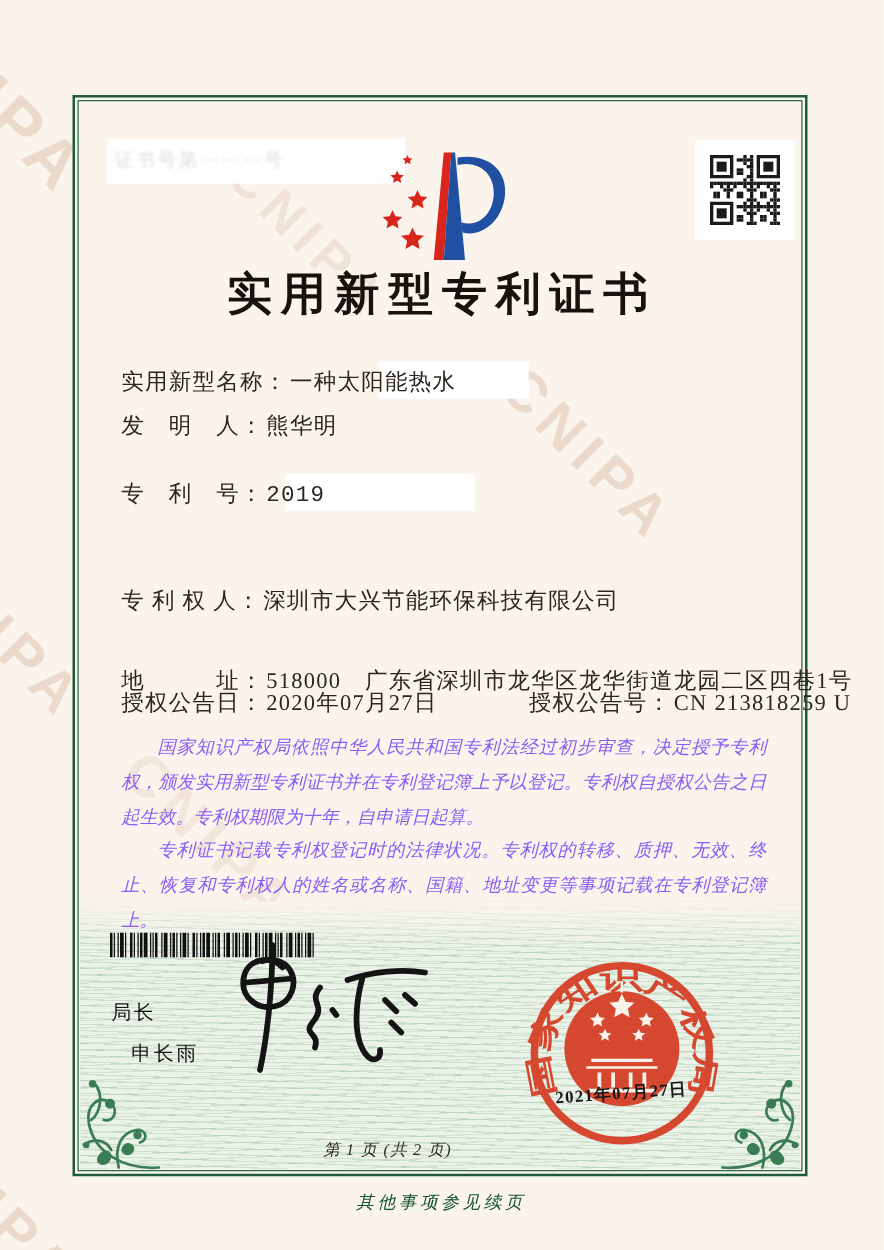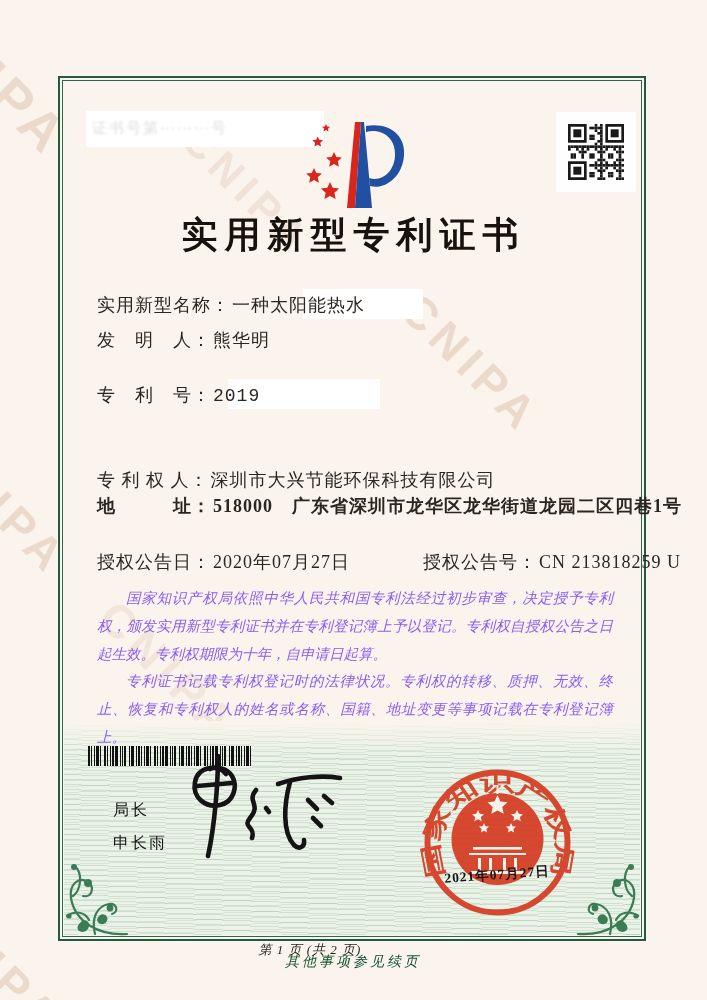--- a/index.html
+++ b/index.html
@@ -34,26 +34,26 @@
   
   .z{position:absolute;z-index:4;}
   .title{left:0;width:707px;top:211px;text-align:center;font-size:36px;font-weight:700;
          color:#17120e;letter-spacing:7px;}
   .row{left:97px;font-size:18px;color:#2b2620;letter-spacing:1px;white-space:nowrap;}
   .row .lab{color:#2b2620;}
   .row .val{margin-left:2px;}
   .para-wrap{left:97px;top:585px;width:516px;font-size:14.5px;line-height:1.92;
              color:#8b5cf6;font-style:italic;text-align:justify;}
   .para-wrap p{margin:0;text-indent:2em;}
-  .officer{left:113px;font-family:"Liberation Sans","DejaVu Sans",sans-serif;
+  .officer{left:89px;font-family:"Liberation Sans","DejaVu Sans",sans-serif;
            font-size:16px;color:#141414;letter-spacing:2px;}
   .seal-date{left:418px;top:866px;width:158px;text-align:center;font-size:13.5px;
              color:#161616;letter-spacing:1px;transform:rotate(-4deg);font-weight:600;}
   .pageinfo{left:230px;top:911px;width:160px;text-align:center;font-size:13px;
-            color:#2c2620;font-style:italic;letter-spacing:1px;margin-top:30px;}
+            color:#2c2620;font-style:italic;letter-spacing:1px;}
   .contnote{left:30px;top:953px;width:646px;text-align:center;font-size:14px;
             color:#14532d;font-style:italic;letter-spacing:3px;}
   .qr-patch{position:absolute;left:556px;top:112px;width:80px;height:80px;background:#fefefe;z-index:3;}
 </style>
 </head>
 <body>
 
 <div class="page">
 
   <div class="wm" style="left:-58px;top:-16px;font-size:54px;">CNIPA</div>
@@ -278,21 +278,21 @@
   <div class="z row" style="top:383px;font-family:Liberation Mono, monospace;">
     <span class="lab">专　利　号：</span><span class="val">2019</span>
   </div>
   <div class="redact" style="left:228px;top:379px;width:152px;height:30px;"></div>
 
 
   <div class="z row" style="top:468px;">
     <span class="lab">专 利 权 人：</span><span class="val">深圳市大兴节能环保科技有限公司</span>
   </div>
 
-  <div class="z row" style="top:494px;font-weight:bold;">
+  <div class="z row" style="top:532px;">
     <span class="lab">地　　　址：</span><span class="val">518000　广东省深圳市龙华区龙华街道龙园二区四巷1号</span>
   </div>
 
   <div class="z row" style="top:550px;">
     <span class="lab">授权公告日：</span><span class="val">2020年07月27日</span>
     <span style="display:inline-block;width:62px;"></span>
     <span class="lab">授权公告号：</span><span class="val">CN 213818259 U</span>
   </div>
 
   <div class="z para-wrap">
@@ -350,21 +350,21 @@
       <rect x="143" y="0" width="3" height="20" fill="#111"></rect>
       <rect x="148" y="0" width="1" height="20" fill="#111"></rect>
       <rect x="150" y="0" width="2" height="20" fill="#111"></rect>
       <rect x="153" y="0" width="1" height="20" fill="#111"></rect>
       <rect x="156" y="0" width="1" height="20" fill="#111"></rect>
       <rect x="158" y="0" width="3" height="20" fill="#111"></rect>
       <rect x="162" y="0" width="1" height="20" fill="#111"></rect>
     </svg>
 
   <div class="z officer" style="top:800px;">局长</div>
-  <div class="z officer" style="top:833px;">申长雨</div>
+  <div class="z officer" style="top:833px;margin-left:16px;">申长雨</div>
 
   <svg class="z" style="left:182px;top:752px;" width="165" height="130" viewBox="0 0 165 130">
     <g fill="none" stroke="#141414" stroke-width="4.6" stroke-linecap="round" stroke-linejoin="round">
       <path d="M44,22 C36,12 16,14 13,30 C10,46 24,56 38,53 C52,50 56,34 50,24 C45,16 34,14 28,17"></path>
       <path d="M36,4 C36,30 33,72 26,104"></path>
       <path d="M15,34 L50,31"></path>
       <path d="M74,38 C64,50 80,52 68,66 C60,76 74,74 70,86"></path>
       <path d="M84,56 l3,4"></path>
       <path d="M96,32 C116,25 140,23 158,26"></path>
       <path d="M108,30 C102,52 100,80 112,93 C117,98 123,95 122,88"></path>

